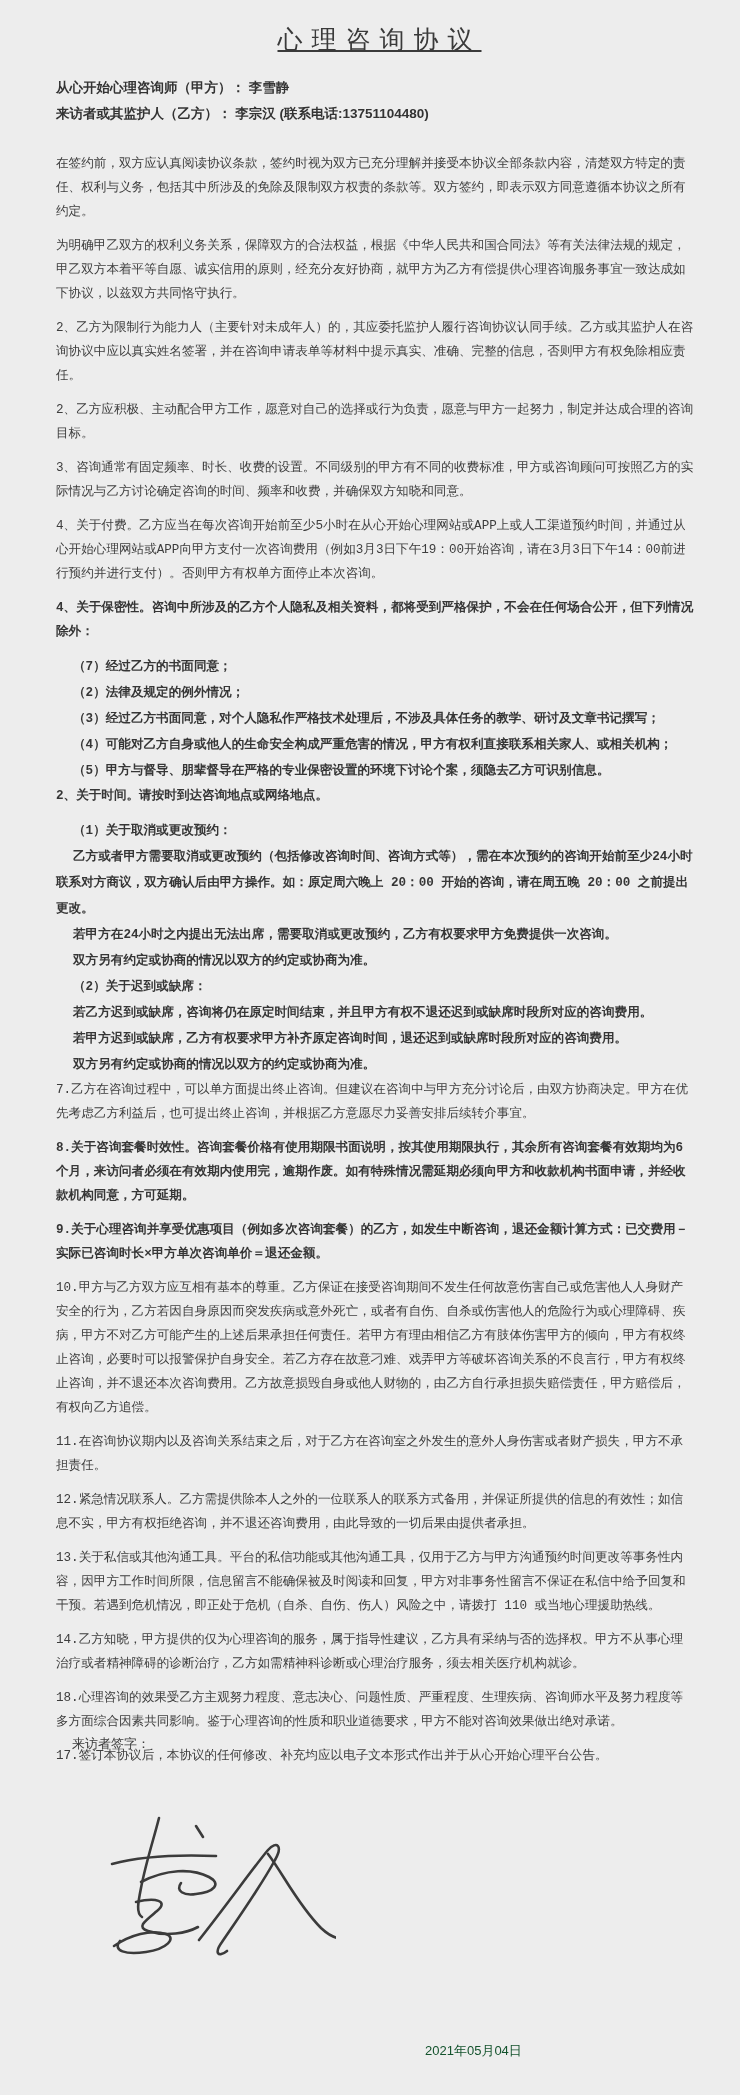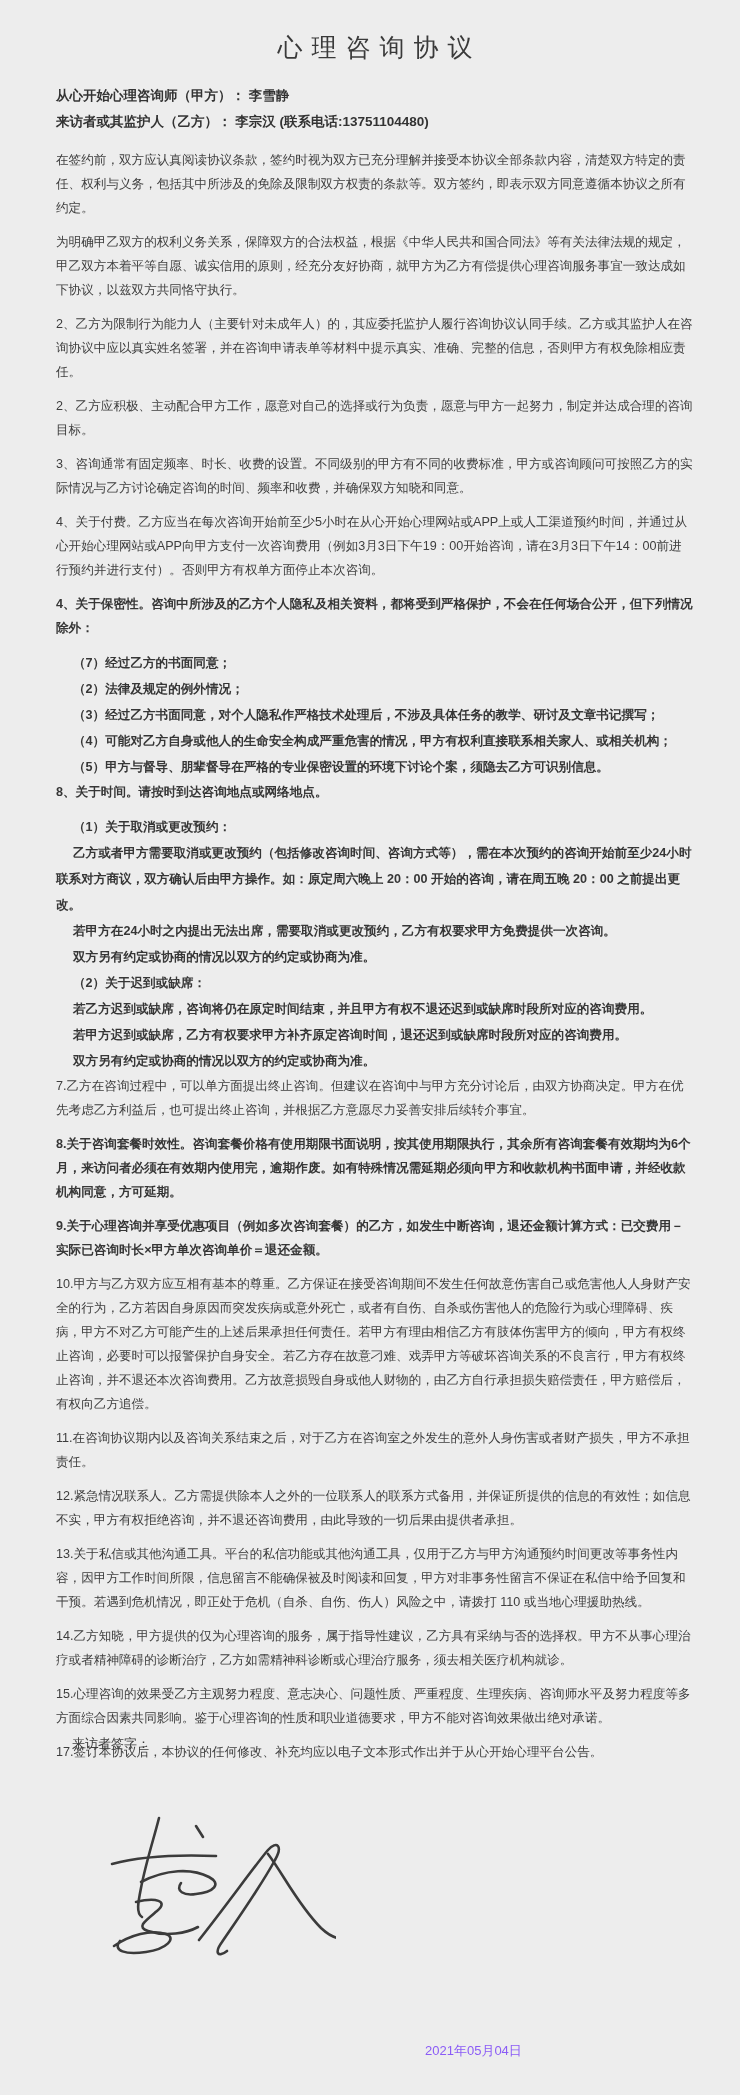--- a/index.html
+++ b/index.html
@@ -8,37 +8,38 @@
     width:740px;
     height:2095px;
     background:#ededed;
     overflow:hidden;
     font-family:"Liberation Sans","DejaVu Sans",sans-serif;
     color:#3d3d3d;
     -webkit-font-smoothing:antialiased;
   }
   .content{padding:16px 46px 0 56px;}
   h1.title{
-    margin:15px;
+    margin:7px;
     text-align:center;
     font-size:25px;
     font-weight:400;
     letter-spacing:9px;
     text-indent:9px;
     color:#3a3a3a;
+    text-decoration:underline;
   }
   .party{
     font-weight:700;
     font-size:13.5px;
     line-height:20px;
     margin:6px 0 0;
     color:#333;
   }
   .party.first{margin-top:22px;}
-  #clauses{margin-top:16px;}
+  #clauses{margin-top:28px;font-family:Liberation Mono, monospace;}
   .clause{
     margin:0 0 10px;
     font-size:12.6px;
     line-height:24px;
     text-align:left;
     color:#3d3d3d;
   }
   .clause.indent{
     margin:0;
     line-height:26px;
@@ -64,21 +65,21 @@
     stroke-width:2.6;
     stroke-linecap:round;
     stroke-linejoin:round;
   }
   .date{
     position:absolute;
     left:425px;
     top:2042px;
     margin:0;
     font-size:13px;
-    color:#8b5cf6;
+    color:#14532d;
   }
 </style>
 </head>
 <body>
 
 <div class="page">
   <div class="content">
     <h1 class="title">心理咨询协议</h1>
     <p class="party first">从心开始心理咨询师（甲方）： 李雪静</p>
     <p class="party">来访者或其监护人（乙方）： 李宗汉 (联系电话:13751104480)</p>
@@ -88,38 +89,38 @@
         <p class="clause">2、乙方为限制行为能力人（主要针对未成年人）的，其应委托监护人履行咨询协议认同手续。乙方或其监护人在咨询协议中应以真实姓名签署，并在咨询申请表单等材料中提示真实、准确、完整的信息，否则甲方有权免除相应责任。</p>
         <p class="clause">2、乙方应积极、主动配合甲方工作，愿意对自己的选择或行为负责，愿意与甲方一起努力，制定并达成合理的咨询目标。</p>
         <p class="clause">3、咨询通常有固定频率、时长、收费的设置。不同级别的甲方有不同的收费标准，甲方或咨询顾问可按照乙方的实际情况与乙方讨论确定咨询的时间、频率和收费，并确保双方知晓和同意。</p>
         <p class="clause">4、关于付费。乙方应当在每次咨询开始前至少5小时在从心开始心理网站或APP上或人工渠道预约时间，并通过从心开始心理网站或APP向甲方支付一次咨询费用（例如3月3日下午19：00开始咨询，请在3月3日下午14：00前进行预约并进行支付）。否则甲方有权单方面停止本次咨询。</p>
         <p class="clause bold">4、关于保密性。咨询中所涉及的乙方个人隐私及相关资料，都将受到严格保护，不会在任何场合公开，但下列情况除外：</p>
         <p class="clause bold indent">（7）经过乙方的书面同意；</p>
         <p class="clause bold indent">（2）法律及规定的例外情况；</p>
         <p class="clause bold indent">（3）经过乙方书面同意，对个人隐私作严格技术处理后，不涉及具体任务的教学、研讨及文章书记撰写；</p>
         <p class="clause bold indent">（4）可能对乙方自身或他人的生命安全构成严重危害的情况，甲方有权利直接联系相关家人、或相关机构；</p>
         <p class="clause bold indent">（5）甲方与督导、朋辈督导在严格的专业保密设置的环境下讨论个案，须隐去乙方可识别信息。</p>
-        <p class="clause bold">8、关于时间。请按时到达咨询地点或网络地点。</p>
+        <p class="clause bold">2、关于时间。请按时到达咨询地点或网络地点。</p>
         <p class="clause bold indent">（1）关于取消或更改预约：</p>
         <p class="clause bold indent">乙方或者甲方需要取消或更改预约（包括修改咨询时间、咨询方式等），需在本次预约的咨询开始前至少24小时联系对方商议，双方确认后由甲方操作。如：原定周六晚上 20：00 开始的咨询，请在周五晚 20：00 之前提出更改。</p>
         <p class="clause bold indent">若甲方在24小时之内提出无法出席，需要取消或更改预约，乙方有权要求甲方免费提供一次咨询。</p>
         <p class="clause bold indent">双方另有约定或协商的情况以双方的约定或协商为准。</p>
         <p class="clause bold indent">（2）关于迟到或缺席：</p>
         <p class="clause bold indent">若乙方迟到或缺席，咨询将仍在原定时间结束，并且甲方有权不退还迟到或缺席时段所对应的咨询费用。</p>
         <p class="clause bold indent">若甲方迟到或缺席，乙方有权要求甲方补齐原定咨询时间，退还迟到或缺席时段所对应的咨询费用。</p>
         <p class="clause bold indent">双方另有约定或协商的情况以双方的约定或协商为准。</p>
         <p class="clause">7.乙方在咨询过程中，可以单方面提出终止咨询。但建议在咨询中与甲方充分讨论后，由双方协商决定。甲方在优先考虑乙方利益后，也可提出终止咨询，并根据乙方意愿尽力妥善安排后续转介事宜。</p>
         <p class="clause bold">8.关于咨询套餐时效性。咨询套餐价格有使用期限书面说明，按其使用期限执行，其余所有咨询套餐有效期均为6个月，来访问者必须在有效期内使用完，逾期作废。如有特殊情况需延期必须向甲方和收款机构书面申请，并经收款机构同意，方可延期。</p>
         <p class="clause bold">9.关于心理咨询并享受优惠项目（例如多次咨询套餐）的乙方，如发生中断咨询，退还金额计算方式：已交费用－实际已咨询时长×甲方单次咨询单价＝退还金额。</p>
         <p class="clause">10.甲方与乙方双方应互相有基本的尊重。乙方保证在接受咨询期间不发生任何故意伤害自己或危害他人人身财产安全的行为，乙方若因自身原因而突发疾病或意外死亡，或者有自伤、自杀或伤害他人的危险行为或心理障碍、疾病，甲方不对乙方可能产生的上述后果承担任何责任。若甲方有理由相信乙方有肢体伤害甲方的倾向，甲方有权终止咨询，必要时可以报警保护自身安全。若乙方存在故意刁难、戏弄甲方等破坏咨询关系的不良言行，甲方有权终止咨询，并不退还本次咨询费用。乙方故意损毁自身或他人财物的，由乙方自行承担损失赔偿责任，甲方赔偿后，有权向乙方追偿。</p>
         <p class="clause">11.在咨询协议期内以及咨询关系结束之后，对于乙方在咨询室之外发生的意外人身伤害或者财产损失，甲方不承担责任。</p>
         <p class="clause">12.紧急情况联系人。乙方需提供除本人之外的一位联系人的联系方式备用，并保证所提供的信息的有效性；如信息不实，甲方有权拒绝咨询，并不退还咨询费用，由此导致的一切后果由提供者承担。</p>
         <p class="clause">13.关于私信或其他沟通工具。平台的私信功能或其他沟通工具，仅用于乙方与甲方沟通预约时间更改等事务性内容，因甲方工作时间所限，信息留言不能确保被及时阅读和回复，甲方对非事务性留言不保证在私信中给予回复和干预。若遇到危机情况，即正处于危机（自杀、自伤、伤人）风险之中，请拨打 110 或当地心理援助热线。</p>
         <p class="clause">14.乙方知晓，甲方提供的仅为心理咨询的服务，属于指导性建议，乙方具有采纳与否的选择权。甲方不从事心理治疗或者精神障碍的诊断治疗，乙方如需精神科诊断或心理治疗服务，须去相关医疗机构就诊。</p>
-        <p class="clause">15.心理咨询的效果受乙方主观努力程度、意志决心、问题性质、严重程度、生理疾病、咨询师水平及努力程度等多方面综合因素共同影响。鉴于心理咨询的性质和职业道德要求，甲方不能对咨询效果做出绝对承诺。</p>
+        <p class="clause">18.心理咨询的效果受乙方主观努力程度、意志决心、问题性质、严重程度、生理疾病、咨询师水平及努力程度等多方面综合因素共同影响。鉴于心理咨询的性质和职业道德要求，甲方不能对咨询效果做出绝对承诺。</p>
         <p class="clause">17.签订本协议后，本协议的任何修改、补充均应以电子文本形式作出并于从心开始心理平台公告。</p>
       </div>
   </div>
 
   <p class="sign-label">来访者签字：</p>
 
   <svg class="signature" width="240" height="170" viewBox="0 0 240 170">
     <path d="M63,8 C58,28 50,52 45,78 C42,93 40,103 46,107"></path>
     <path d="M100,16 l7,11"></path>
     <path d="M16,54 C42,47 72,44 120,46"></path>

